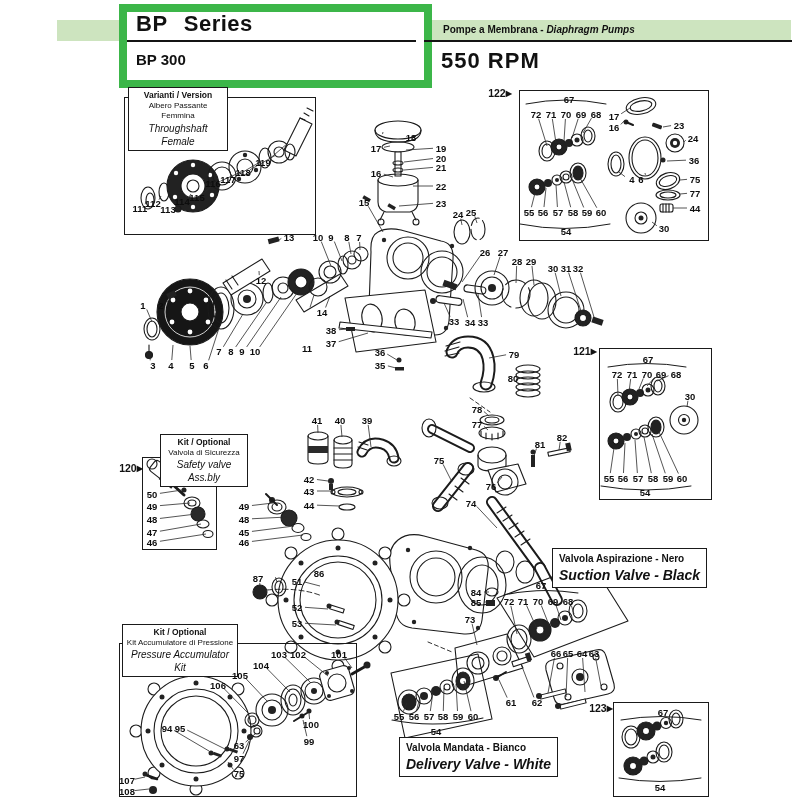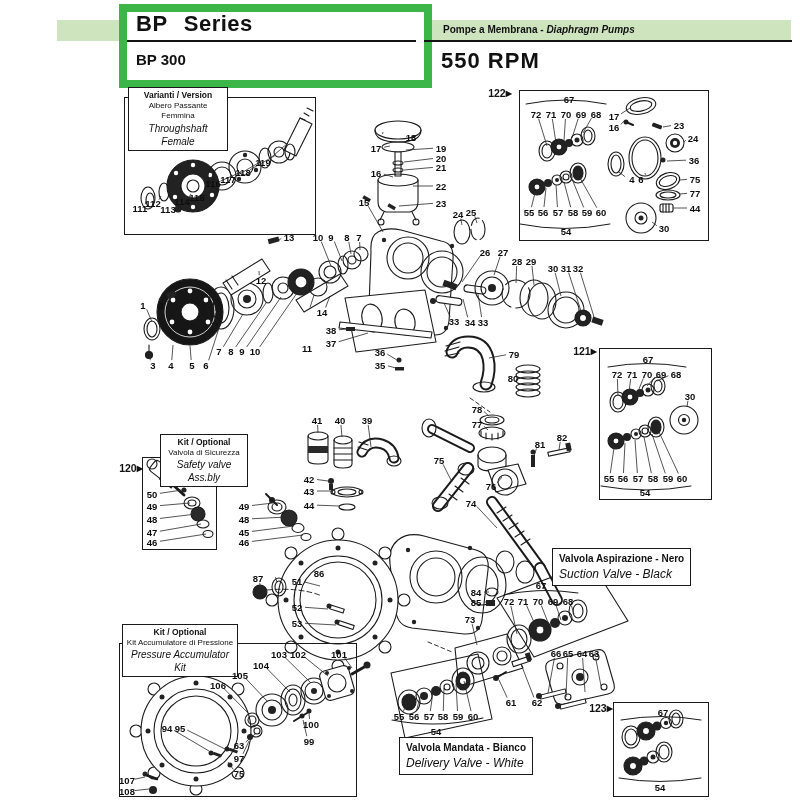--- a/index.html
+++ b/index.html
@@ -19,21 +19,21 @@
   
   .solid-box{position:absolute;border:1.6px solid #1a1a1a;z-index:5}
   .inset-label{position:absolute;border:1.4px solid #1a1a1a;background:#fff;text-align:center;
                padding:2px 3px;line-height:1.3;z-index:7}
   .inset-label .t{font-weight:bold;font-size:8.5px}
   .inset-label .it{font-size:8px}
   .inset-label .en{font-size:10px;font-style:italic}
   .valve-label{position:absolute;border:1.6px solid #1a1a1a;background:#fff;text-align:left;
                padding:3px 6px;line-height:1.35;z-index:7;white-space:nowrap}
   .valve-label .l1{font-weight:bold;font-size:10px}
-  .valve-label .l2{font-weight:normal;font-style:italic;font-size:12px}
+  .valve-label .l2{font-weight:bold;font-style:italic;font-size:14px}
   
   #callout-layer{position:absolute;inset:0;z-index:8}
   .callout{position:absolute;transform:translate(-50%,-50%);font-weight:bold;font-size:9.5px;
            color:#0d0d0d;white-space:nowrap}
   .ref{position:absolute;transform:translate(-50%,-50%);font-weight:bold;font-size:10.5px;
        white-space:nowrap;z-index:8}
   .ref .tri{font-size:8px;vertical-align:1px}
   svg.layer{position:absolute;left:0;top:0;z-index:4}
   svg#leader-svg{z-index:6}
 </style>

